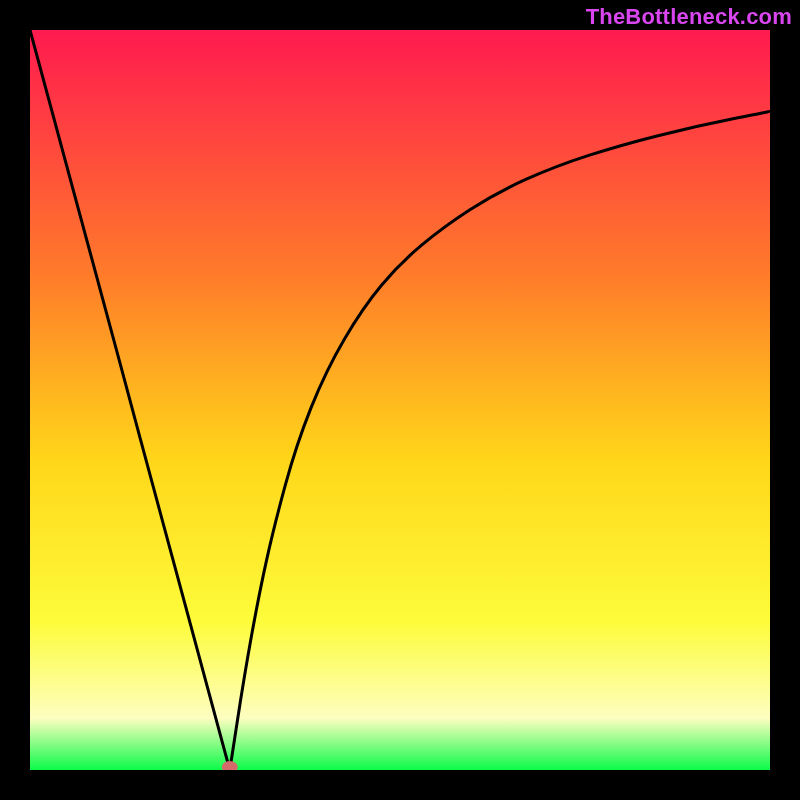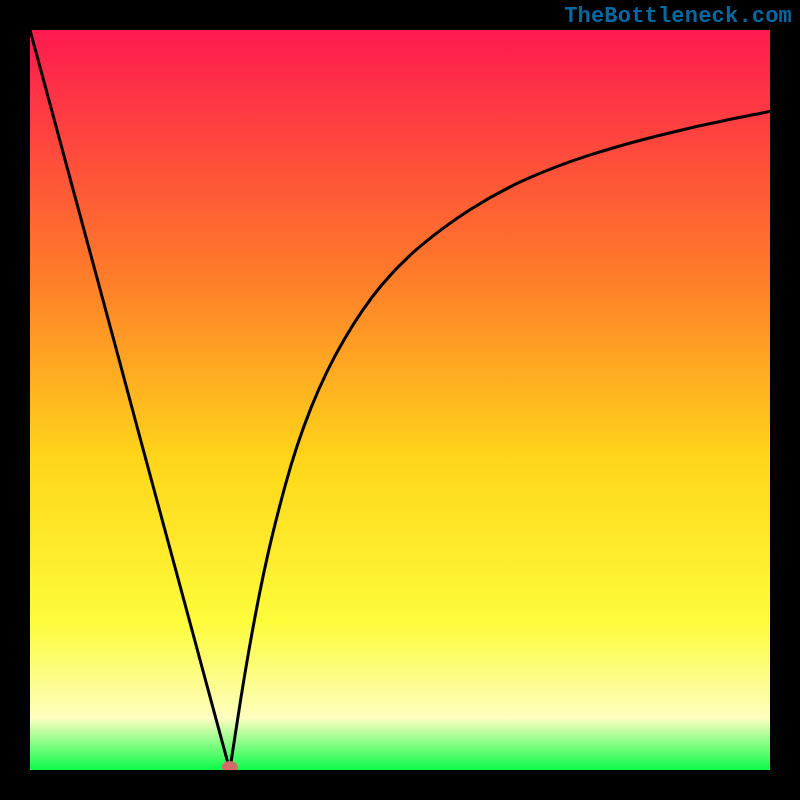--- a/index.html
+++ b/index.html
@@ -28,24 +28,23 @@
     display: block;
     width: 740px;
     height: 740px;
   }
   .watermark {
     position: absolute;
     top: 4px;
     right: 8px;
     font-size: 22px;
     font-weight: 600;
-    color: #0369a1;
+    color: #d946ef;
     letter-spacing: 0.2px;
     user-select: none;
-    font-family: Liberation Mono, monospace;
   }
 </style>
 </head>
 <body>
 
 <div class="frame">
 
   <div class="plot-area">
     <svg id="plot-svg" viewBox="0 0 740 740" preserveAspectRatio="none">
       <defs>

